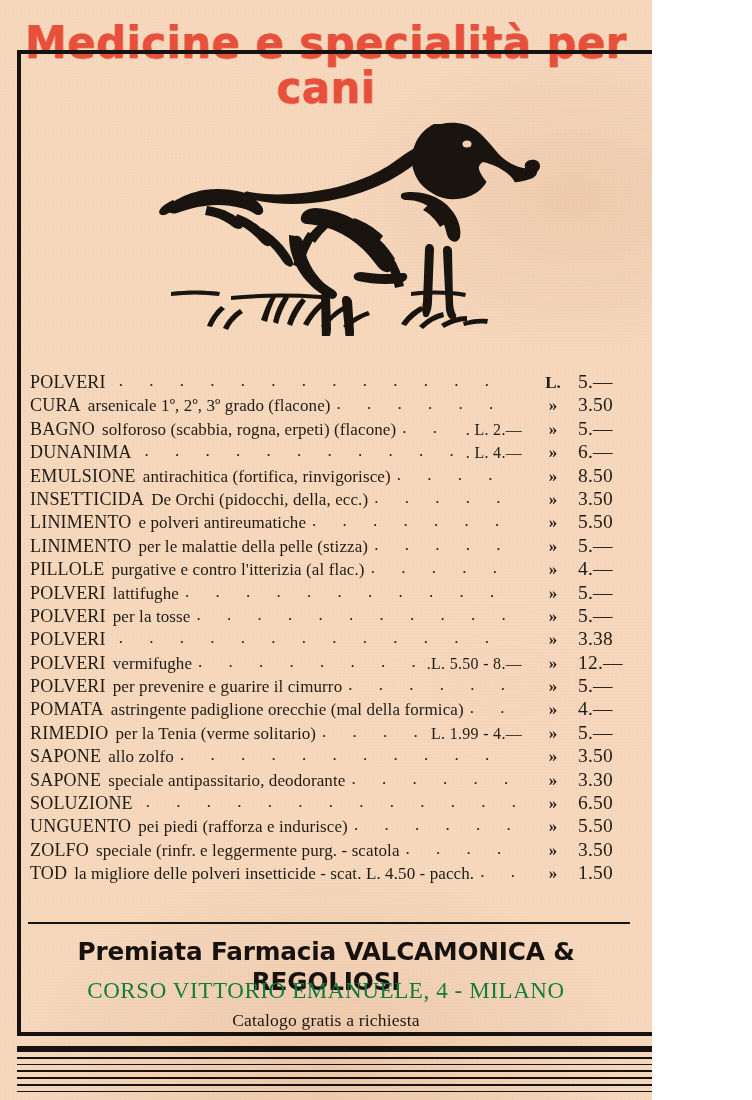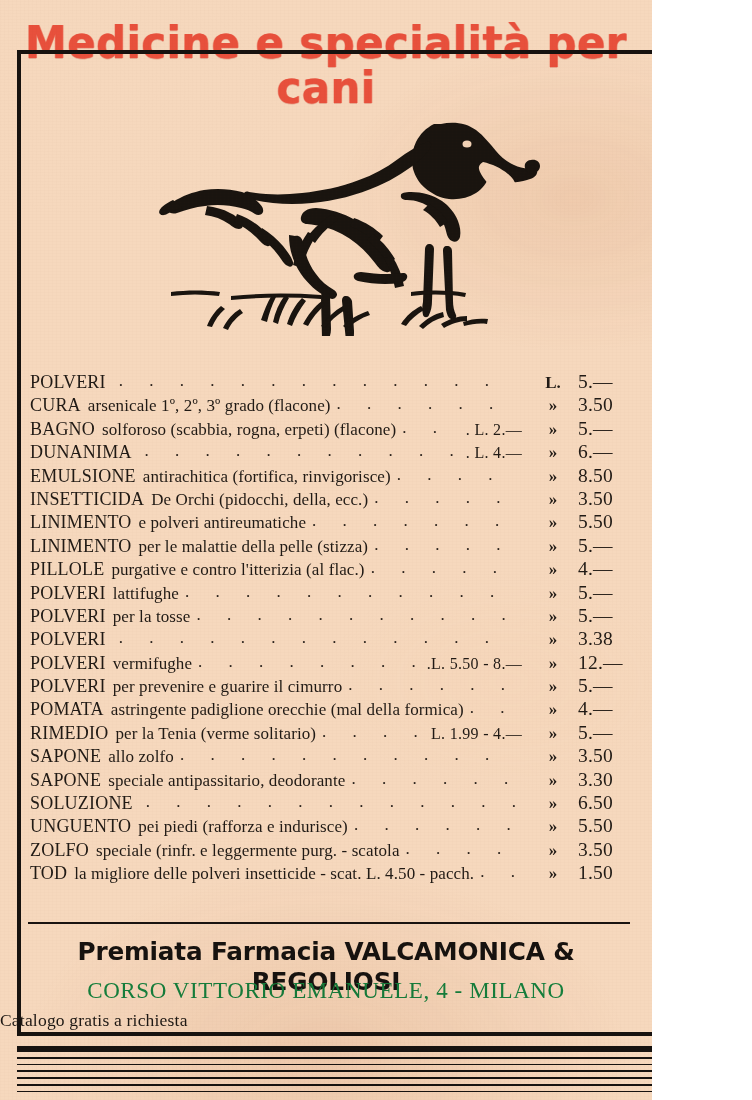--- a/index.html
+++ b/index.html
@@ -173,20 +173,21 @@
     top: 978px;
     text-align: center;
     font-size: 23px;
     color: #15803d;
     letter-spacing: .6px;
   }
   .cat {
     position: absolute;
     left: 0; right: 0;
     top: 1010px;
+    text-align: center;
     font-size: 17.5px;
     color: #1d1814;
     letter-spacing: .2px;
   }
 
   
   #bottom-rules {
     position: absolute;
     left: 17px;
     width: 714px;

